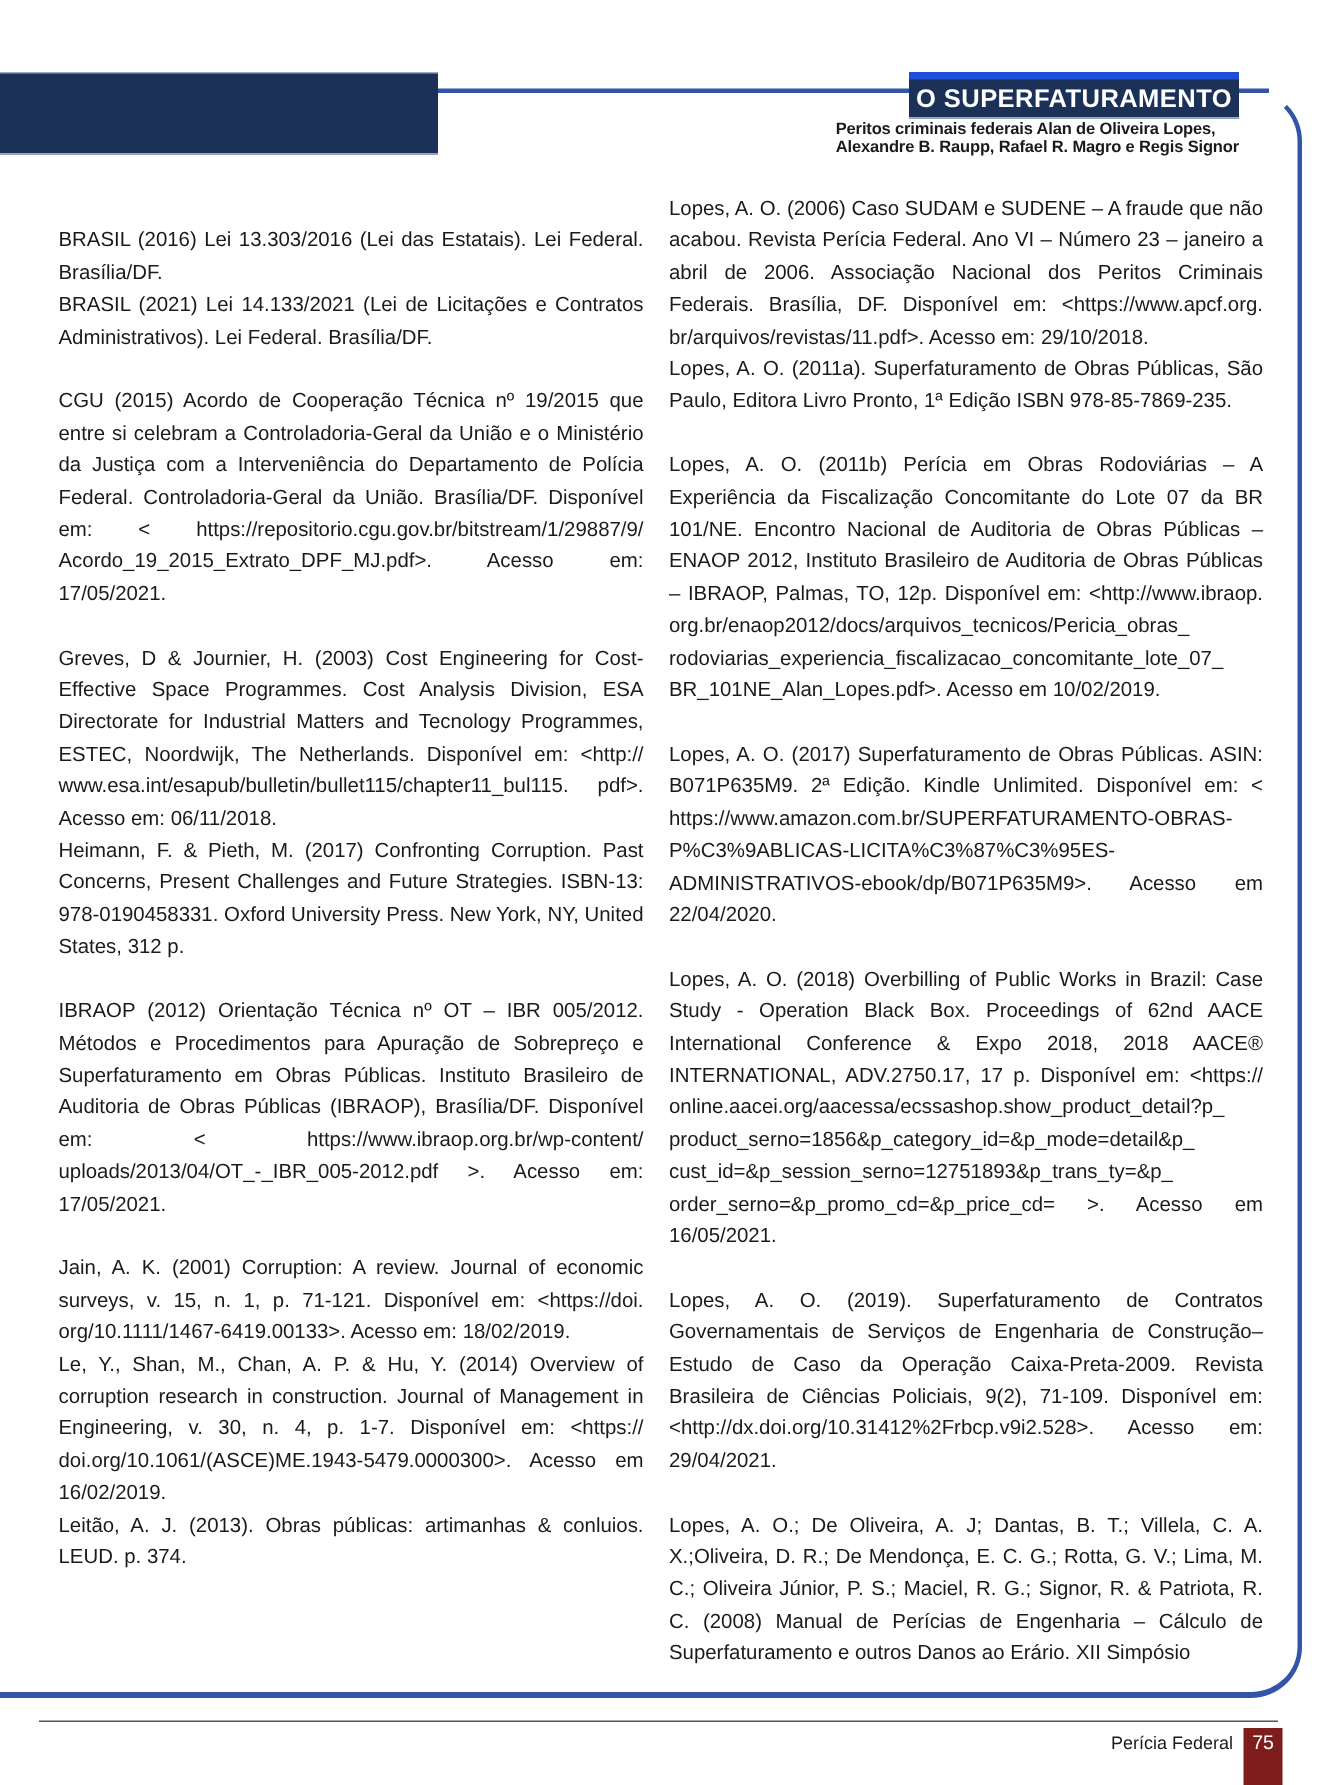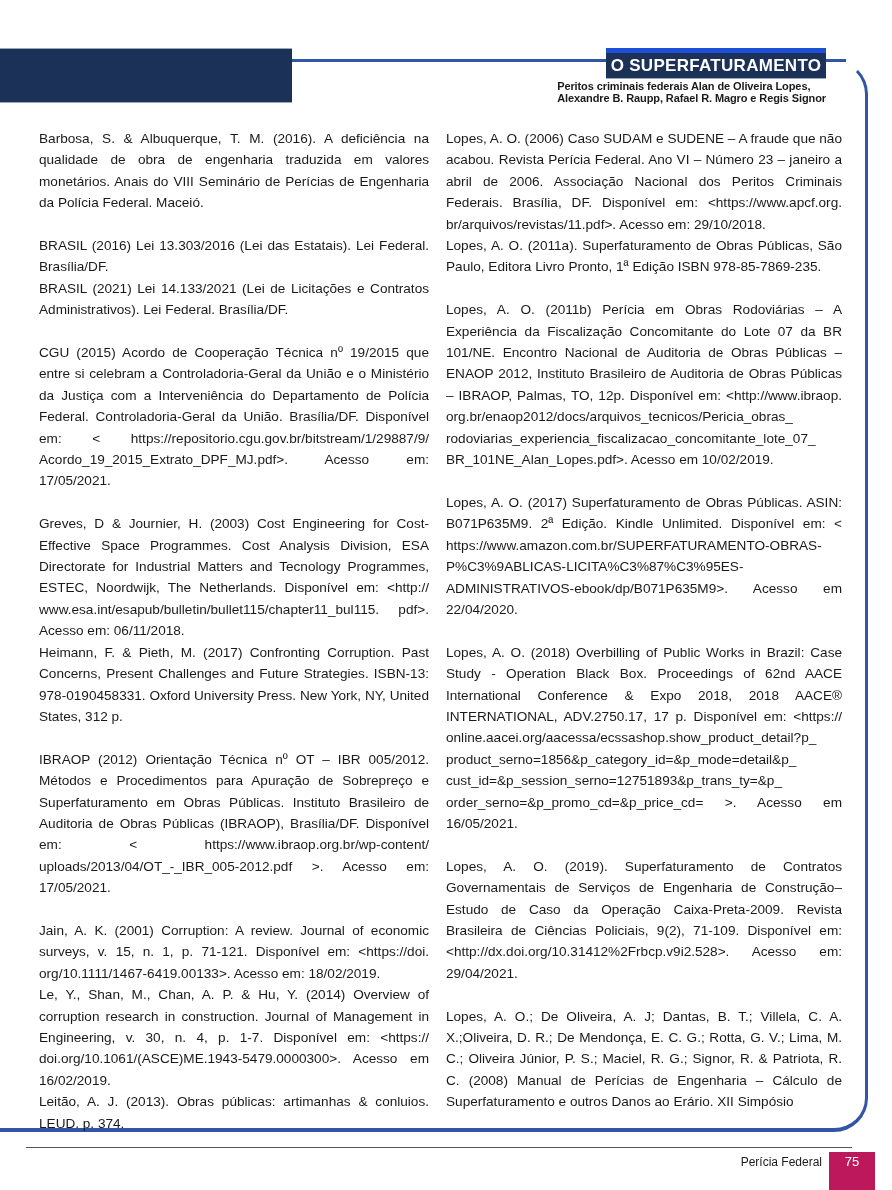--- a/index.html
+++ b/index.html
@@ -26,38 +26,37 @@
   .col { position: absolute; top: 128px; width: 390px; font-size: 13.6px; line-height: 21.4px;
          text-align: justify; }
   .col-left { left: 39px; }
   .col-right { left: 446px; width: 396px; }
   .ref { margin: 0; }
   .ref.gap { margin-top: 21.4px; }
 
   
   .footer-rule { position: absolute; left: 26px; top: 1147px; width: 826px; height: 1px; background: #555; }
   .footer-label { position: absolute; right: 70px; top: 1155px; font-size: 12px; color: #1a1a1a; }
-  .page-box { position: absolute; left: 829px; top: 1152px; width: 46px; height: 38px; background: #be185d;
+  .page-box { position: absolute; left: 829px; top: 1152px; width: 26px; height: 38px; background: #7f1d1d;
               color: #fff; font-size: 13px; text-align: center; line-height: 20px; }
 </style>
 </head>
 <body>
 
 <div class="top-bar"></div>
 <div class="connector"></div>
 <div class="frame-top"></div>
 <div class="frame"></div>
 <div class="title-box">O SUPERFATURAMENTO</div>
 <div class="authors">
   <div>Peritos criminais federais Alan de Oliveira Lopes,</div>
   <div>Alexandre B. Raupp, Rafael R. Magro e Regis Signor</div>
 </div>
 
 <div class="col col-left">
-  <p class="ref">Barbosa, S. &amp; Albuquerque, T. M. (2016). A deficiência na qualidade de obra de engenharia traduzida em valores monetários. Anais do VIII Seminário de Perícias de Engenharia da Polícia Federal. Maceió.</p>
   <p class="ref gap">BRASIL (2016) Lei 13.303/2016 (Lei das Estatais). Lei Federal. Brasília/DF.</p>
   <p class="ref">BRASIL (2021) Lei 14.133/2021 (Lei de Licitações e Contratos Administrativos). Lei Federal. Brasília/DF.</p>
   <p class="ref gap">CGU (2015) Acordo de Cooperação Técnica nº 19/2015 que entre si celebram a Controladoria-Geral da União e o Ministério da Justiça com a Interveniência do Departamento de Polícia Federal. Controladoria-Geral da União. Brasília/DF. Disponível em: &lt; https://repositorio.cgu.gov.br/bitstream/1/29887/9/ Acordo_19_2015_Extrato_DPF_MJ.pdf&gt;. Acesso em: 17/05/2021.</p>
   <p class="ref gap">Greves, D &amp; Journier, H. (2003) Cost Engineering for Cost-Effective Space Programmes. Cost Analysis Division, ESA Directorate for Industrial Matters and Tecnology Programmes, ESTEC, Noordwijk, The Netherlands. Disponível em: &lt;http:// www.esa.int/esapub/bulletin/bullet115/chapter11_bul115. pdf&gt;. Acesso em: 06/11/2018.</p>
   <p class="ref">Heimann, F. &amp; Pieth, M. (2017) Confronting Corruption. Past Concerns, Present Challenges and Future Strategies. ISBN-13: 978-0190458331. Oxford University Press. New York, NY, United States, 312 p.</p>
   <p class="ref gap">IBRAOP (2012) Orientação Técnica nº OT – IBR 005/2012. Métodos e Procedimentos para Apuração de Sobrepreço e Superfaturamento em Obras Públicas. Instituto Brasileiro de Auditoria de Obras Públicas (IBRAOP), Brasília/DF. Disponível em: &lt; https://www.ibraop.org.br/wp-content/ uploads/2013/04/OT_-_IBR_005-2012.pdf &gt;. Acesso em: 17/05/2021.</p>
   <p class="ref gap">Jain, A. K. (2001) Corruption: A review. Journal of economic surveys, v. 15, n. 1, p. 71-121. Disponível em: &lt;https://doi. org/10.1111/1467-6419.00133&gt;. Acesso em: 18/02/2019.</p>
   <p class="ref">Le, Y., Shan, M., Chan, A. P. &amp; Hu, Y. (2014) Overview of corruption research in construction. Journal of Management in Engineering, v. 30, n. 4, p. 1-7. Disponível em: &lt;https:// doi.org/10.1061/(ASCE)ME.1943-5479.0000300&gt;. Acesso em 16/02/2019.</p>
   <p class="ref">Leitão, A. J. (2013). Obras públicas: artimanhas &amp; conluios. LEUD. p. 374.</p>
 </div>

